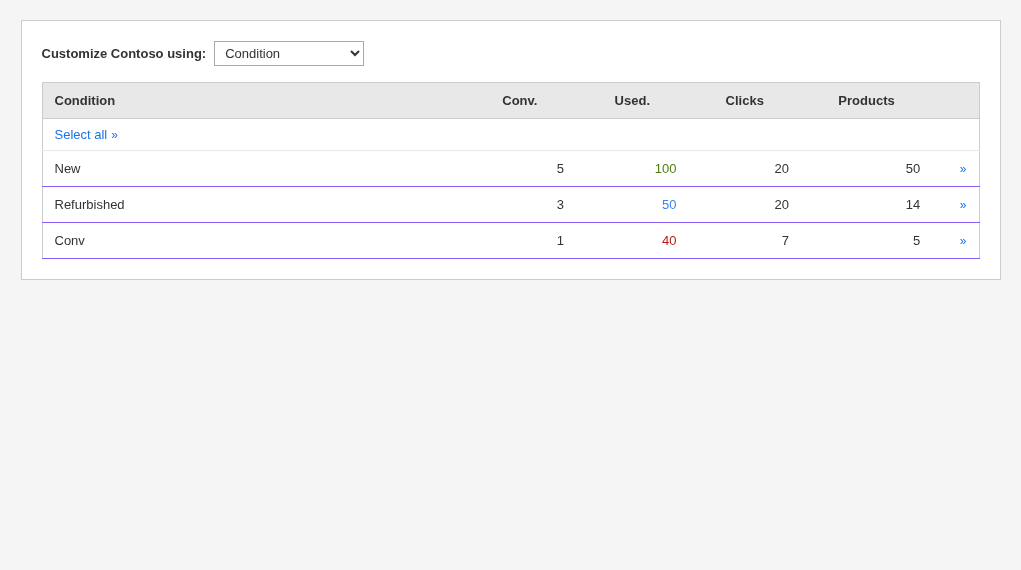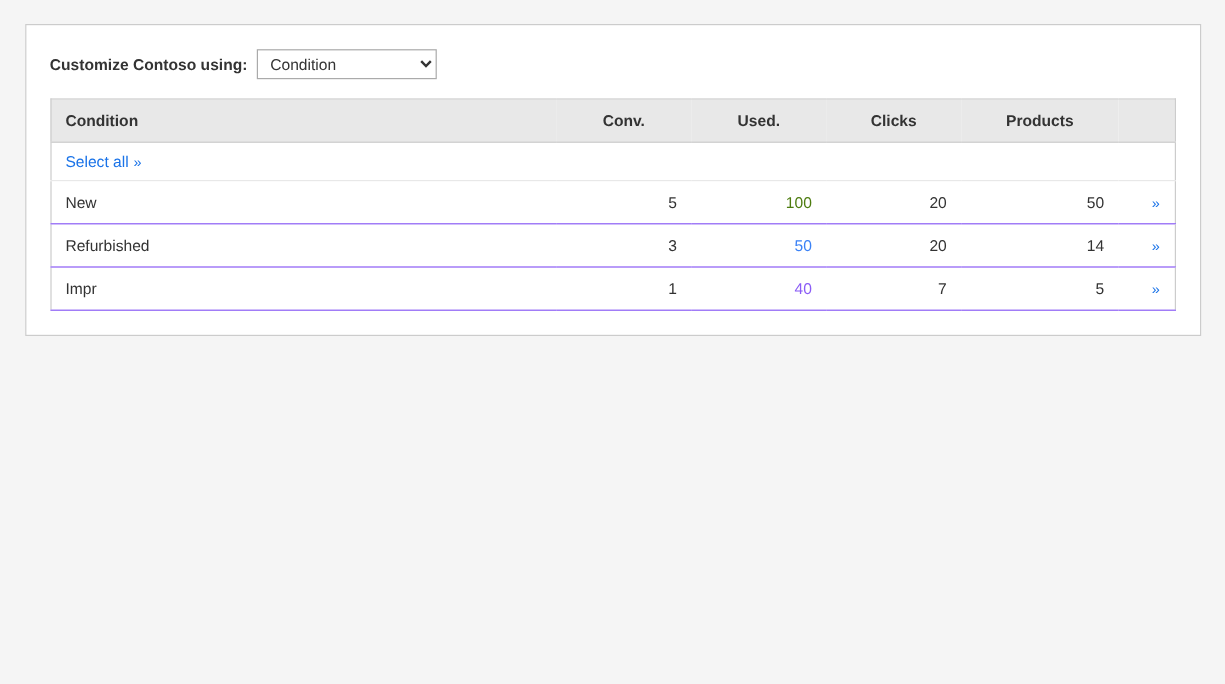--- a/index.html
+++ b/index.html
@@ -217,26 +217,26 @@
         </td>
         <td class="col-products numeric">
           <span>14</span>
         </td>
         <td class="col-actions actions">
           <span class="row-chevron">»</span>
         </td>
       </tr>
       <tr>
         <td class="col-condition">
-          <span>Impr</span>
+          <span>Conv</span>
         </td>
         <td class="col-conv numeric">
           <span>1</span>
         </td>
-        <td class="col-impr numeric" style="color:#8b5cf6;">
+        <td class="col-impr numeric" style="color:#b91c1c;">
           <span>40</span>
         </td>
         <td class="col-clicks numeric">
           <span>7</span>
         </td>
         <td class="col-products numeric">
           <span>5</span>
         </td>
         <td class="col-actions actions">
           <span class="row-chevron">»</span>

